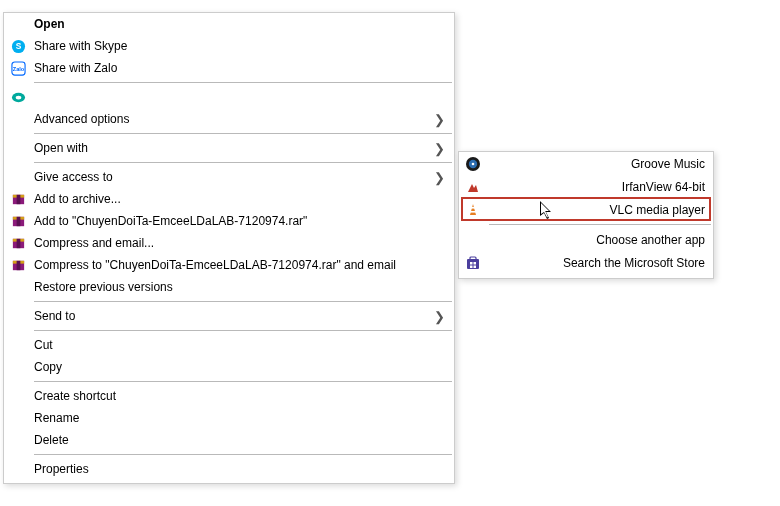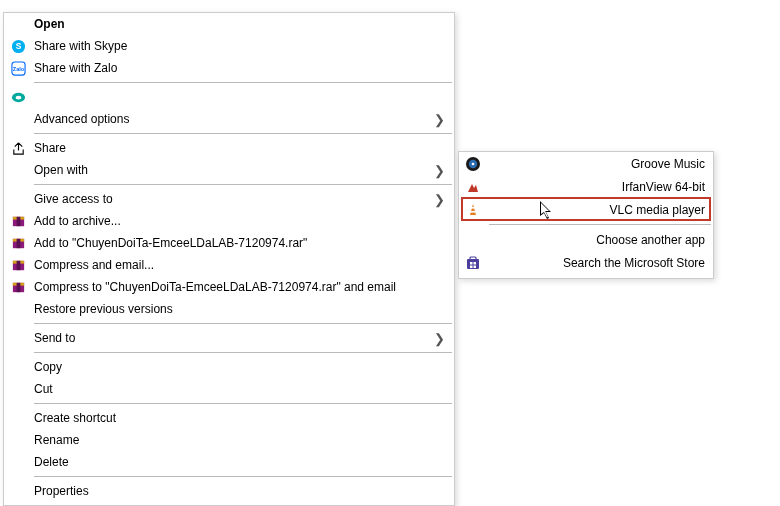--- a/index.html
+++ b/index.html
@@ -122,28 +122,20 @@
   </div>
 
   <div class="item">
     <span class="icon-slot"></span>
     <span class="label">Advanced options</span>
     <span class="arrow">❯</span>
   </div>
 
   <div class="sep"></div>
 
-  <div class="item">
-    <span class="icon-slot">
-      <svg width="15" height="15" viewBox="0 0 16 16" fill="none" stroke="#000" stroke-width="1.2">
-          <path d="M8 2 L12 6 M8 2 L4 6 M8 2 L8 10 M3 9 L3 14 L13 14 L13 9"></path>
-        </svg>
-    </span>
-    <span class="label">Share</span>
-  </div>
 
   <div class="item hover-open">
     <span class="icon-slot"></span>
     <span class="label">Open with</span>
     <span class="arrow">❯</span>
   </div>
 
   <div class="sep"></div>
 
   <div class="item">
@@ -206,26 +198,26 @@
   <div class="item">
     <span class="icon-slot"></span>
     <span class="label">Send to</span>
     <span class="arrow">❯</span>
   </div>
 
   <div class="sep"></div>
 
   <div class="item">
     <span class="icon-slot"></span>
+    <span class="label">Cut</span>
+  </div>
+
+  <div class="item">
+    <span class="icon-slot"></span>
     <span class="label">Copy</span>
-  </div>
-
-  <div class="item">
-    <span class="icon-slot"></span>
-    <span class="label">Cut</span>
   </div>
 
   <div class="sep"></div>
 
   <div class="item">
     <span class="icon-slot"></span>
     <span class="label">Create shortcut</span>
   </div>
 
   <div class="item">

